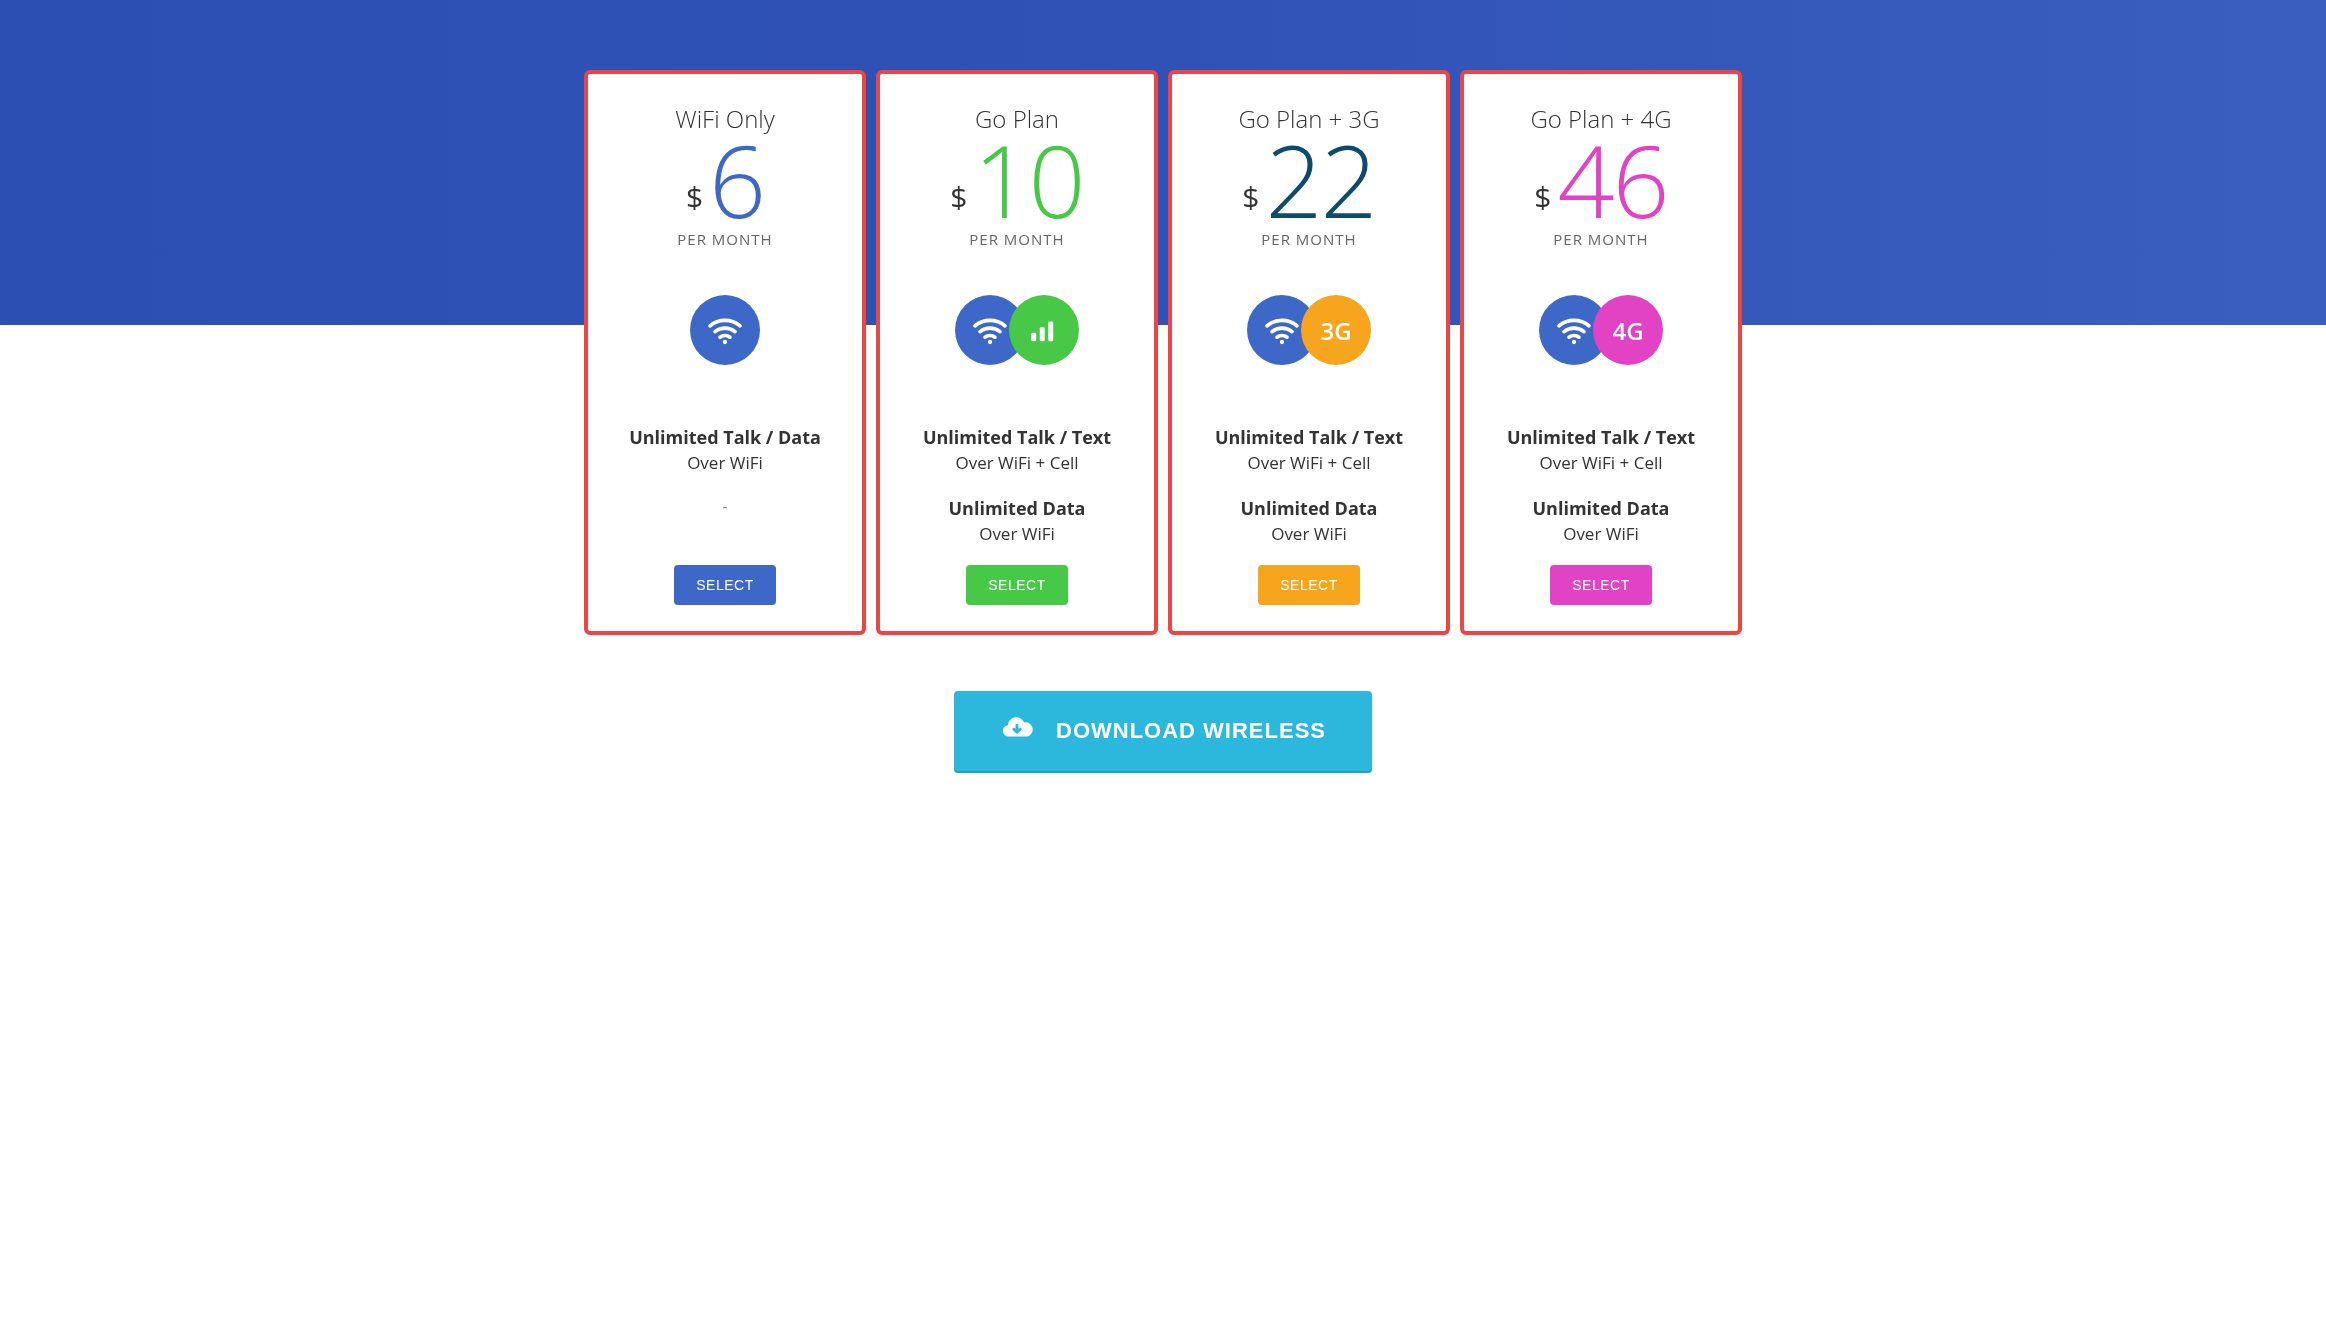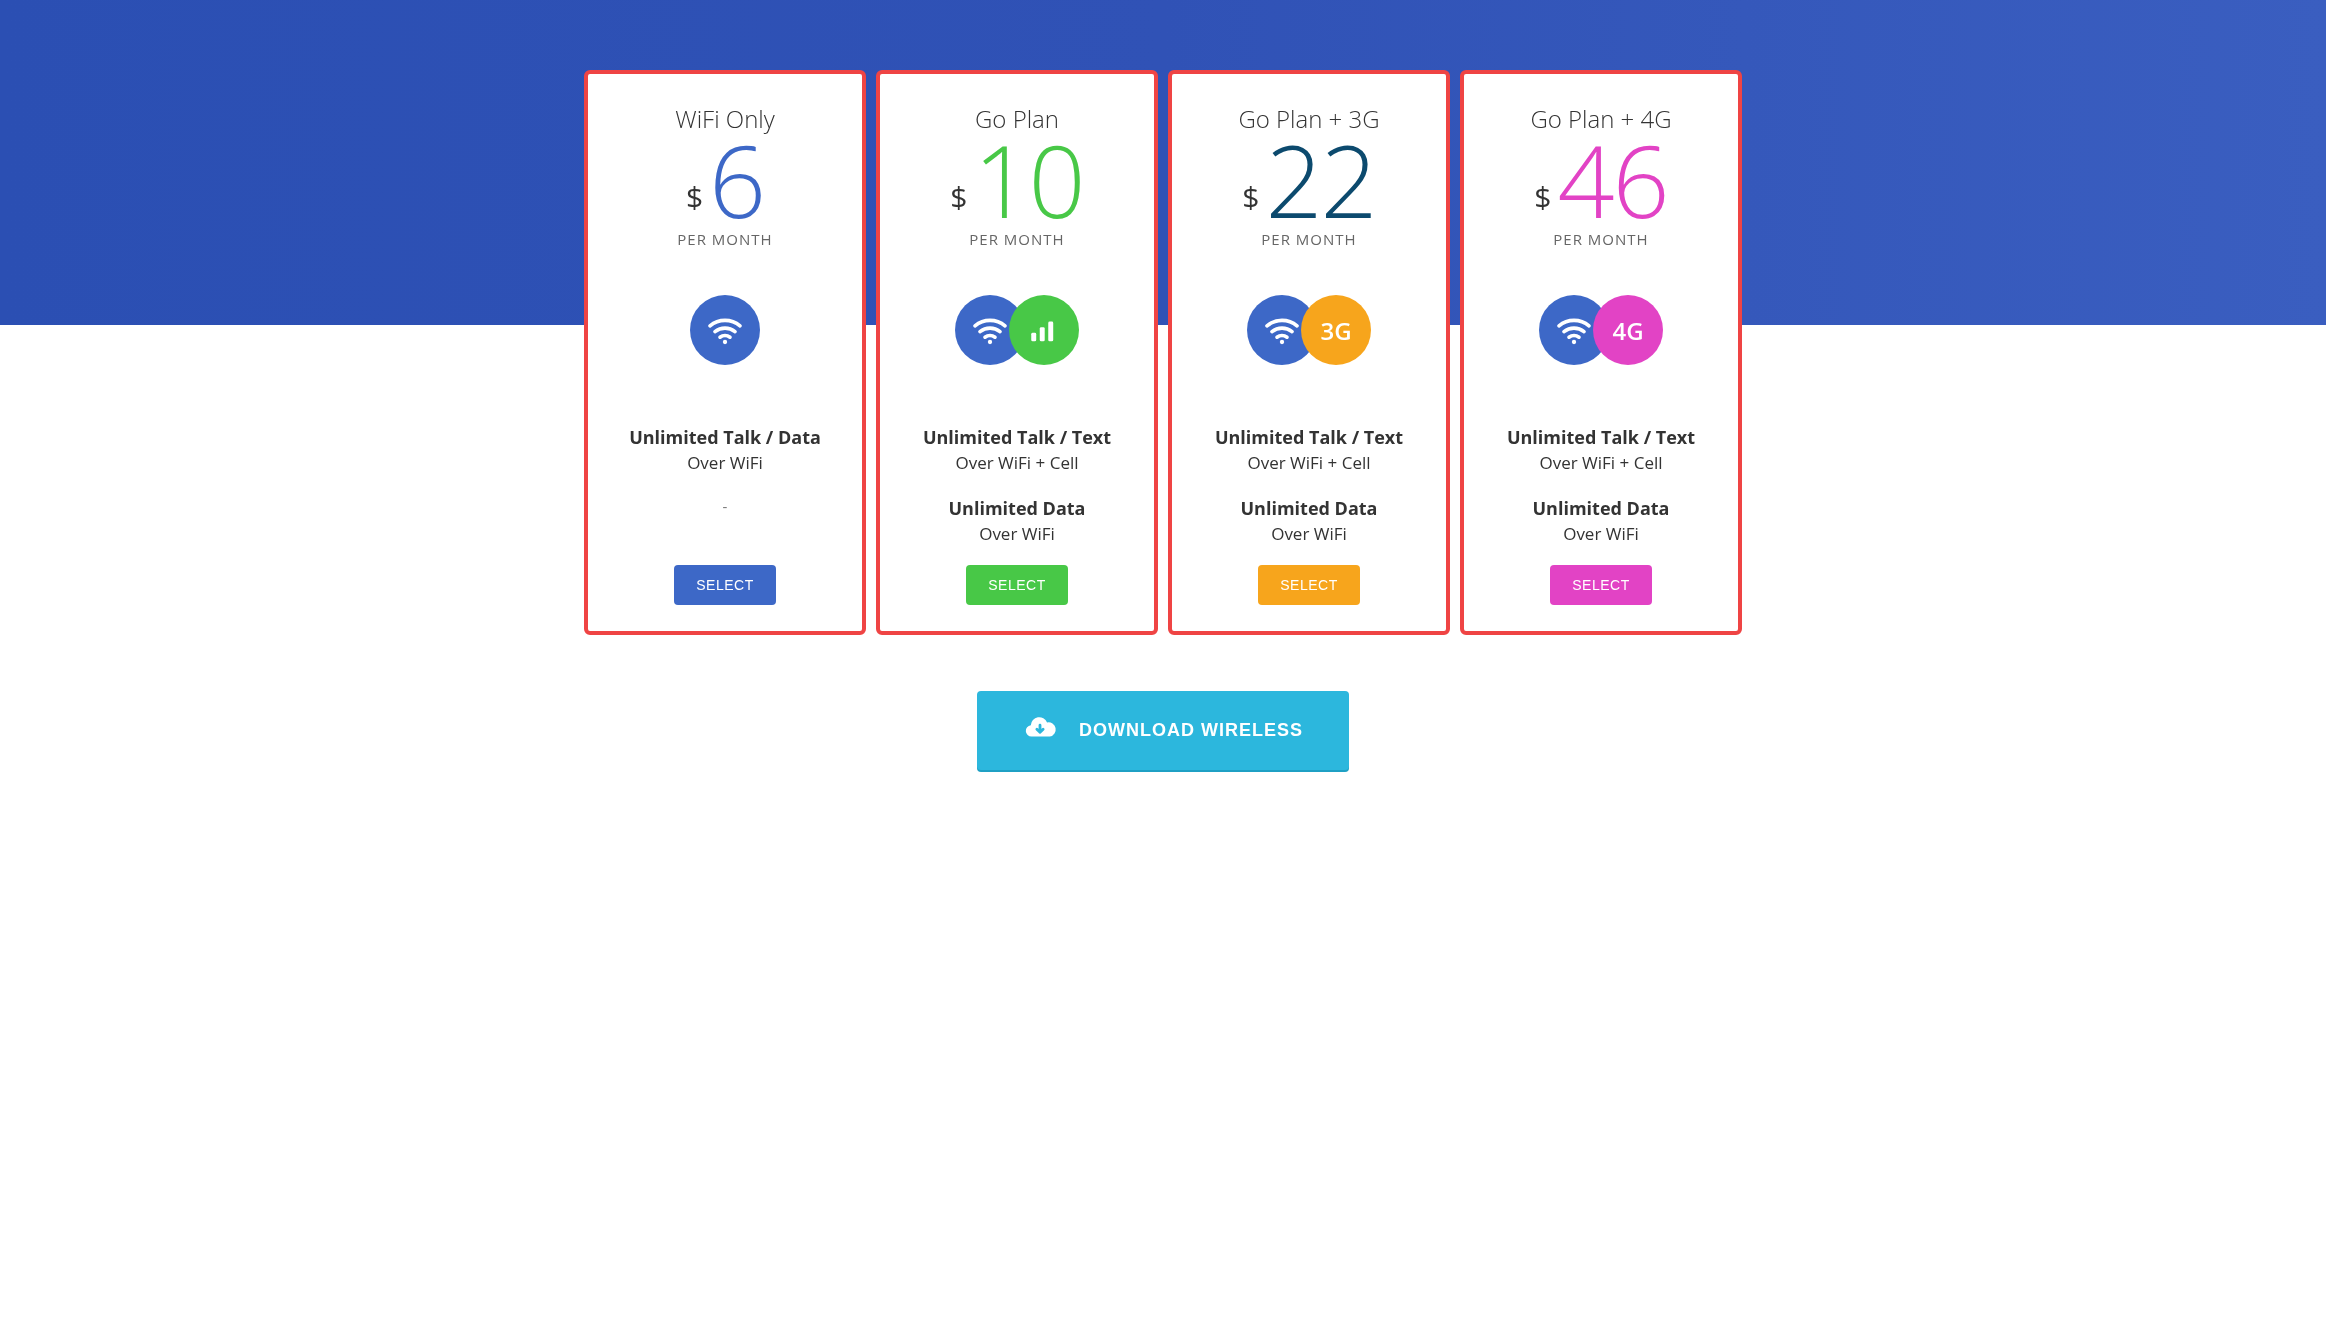--- a/index.html
+++ b/index.html
@@ -117,21 +117,21 @@
     justify-content: center;
     margin-top: 56px;
     padding-bottom: 40px;
   }
   .cta {
     background: #2cb7dd;
     color: #fff;
     border: none;
     border-radius: 4px;
     padding: 20px 46px;
-    font-size: 18px;
+    font-size: 22px;
     font-weight: 700;
     letter-spacing: 1px;
     display: flex;
     align-items: center;
     gap: 22px;
     cursor: pointer;
     box-shadow: 0 2px 0 #1fa0c4;
   }
   
   .c-blue   { color: #3d68c7; }

